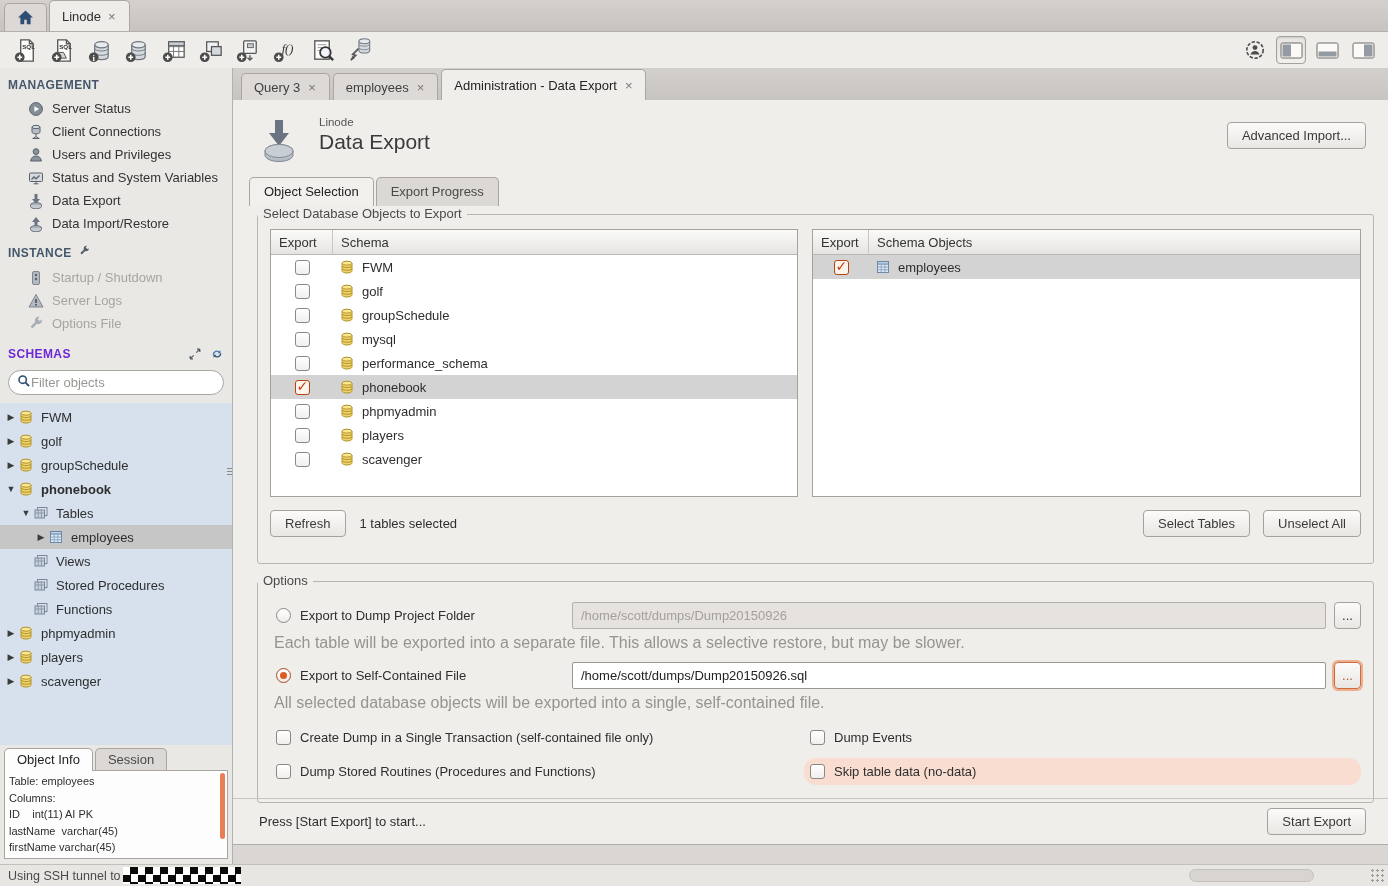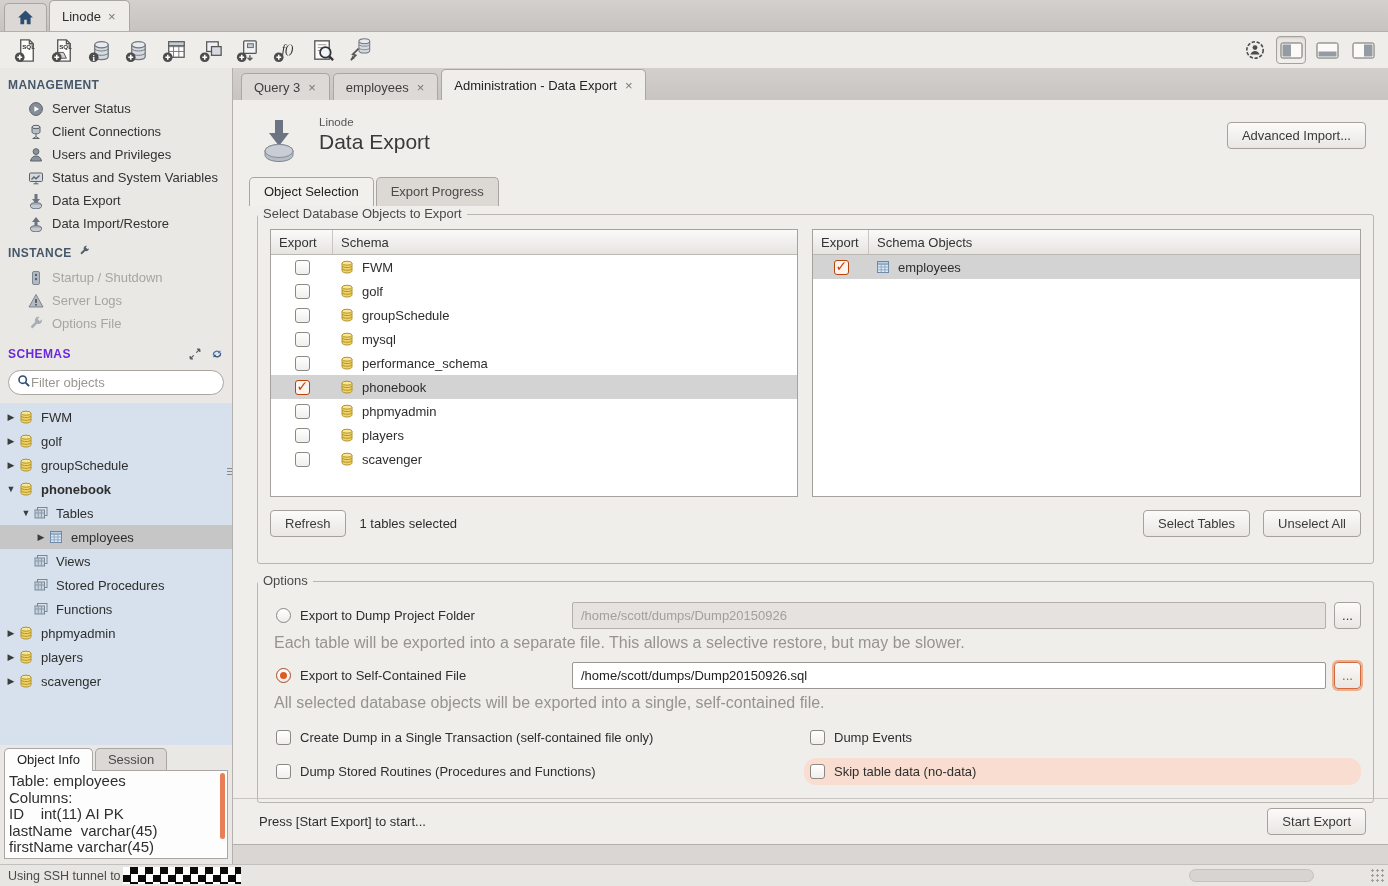--- a/index.html
+++ b/index.html
@@ -52,21 +52,21 @@
   .tree-row .lbl { white-space:nowrap; }
   .tree-row.bold .lbl { font-weight:bold; }
   .sidebar-splitter { position:absolute; right:-1px; top:390px; width:7px; height:26px; display:flex; flex-direction:column; justify-content:center; gap:2px; align-items:center; }
   .sidebar-splitter i { width:5px; height:1px; background:#8d8a86; display:block; }
 
   
   .objinfo { height:119px; flex:none; padding:0 4px 4px 4px; position:relative; }
   .oi-tabs { display:flex; align-items:flex-end; height:26px; }
   .oi-tab { padding:3px 12px 4px; border:1px solid #a9a6a3; border-bottom:none; border-radius:5px 5px 0 0; background:#dbd8d5; color:#4a4a4a; margin-right:2px; }
   .oi-tab.active { background:#fdfdfd; color:#222; position:relative; z-index:2; }
-  .oi-box { position:relative; background:#fdfdfd; border:1px solid #a9a6a3; height:89px; margin-top:-1px; padding:2px 10px 13px 4px; font-size:15px; line-height:16.5px; overflow:hidden; }
+  .oi-box { position:relative; background:#fdfdfd; border:1px solid #a9a6a3; height:89px; margin-top:-1px; padding:2px 10px 13px 4px; font-size:11px; line-height:16.5px; overflow:hidden; }
   .oi-box .line { white-space:pre; }
   .oi-scroll { position:absolute; right:2px; top:2px; width:5px; height:66px; background:var(--scrollbar-orange,#e87e56); border-radius:3px; }
 
   
   .main { flex:1; display:flex; flex-direction:column; min-width:0; }
   .doctabs { height:32px; background:linear-gradient(#d2cfcc,#c7c4c1); display:flex; align-items:flex-end; padding-left:8px; flex:none; }
   .doctab { display:flex; align-items:center; gap:7px; height:27px; padding:0 12px; border:1px solid #a9a6a3; border-bottom:none; border-radius:5px 5px 0 0; background:#dcd9d6; margin-right:3px; color:#3f3f3f; cursor:default; }
   .doctab.active { background:#f0eeeb; height:31px; color:#222; }
   .content { height:745px; flex:none; background:#f0eeeb; position:relative; border-bottom:1px solid #b1aeab; }
   .bottom-strip { flex:1; background:#d9d6d3; }

